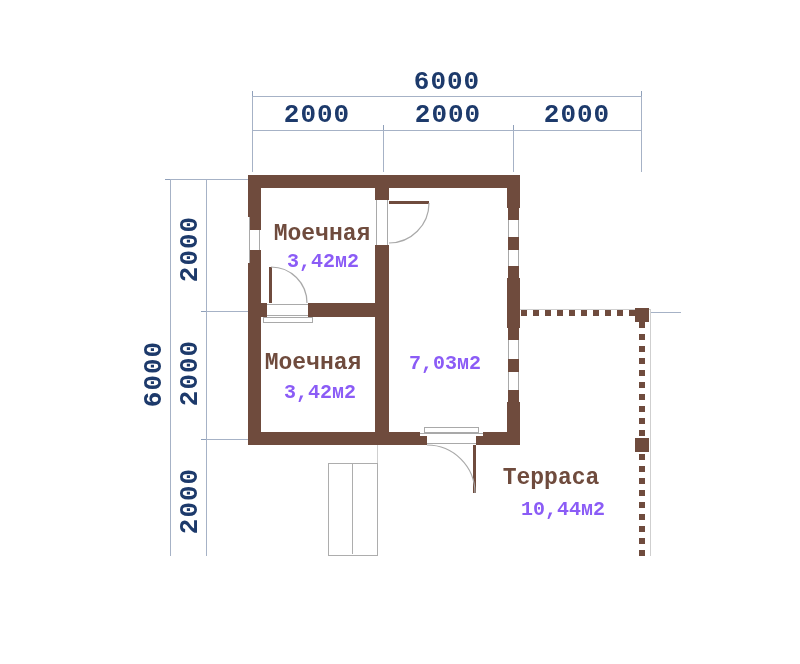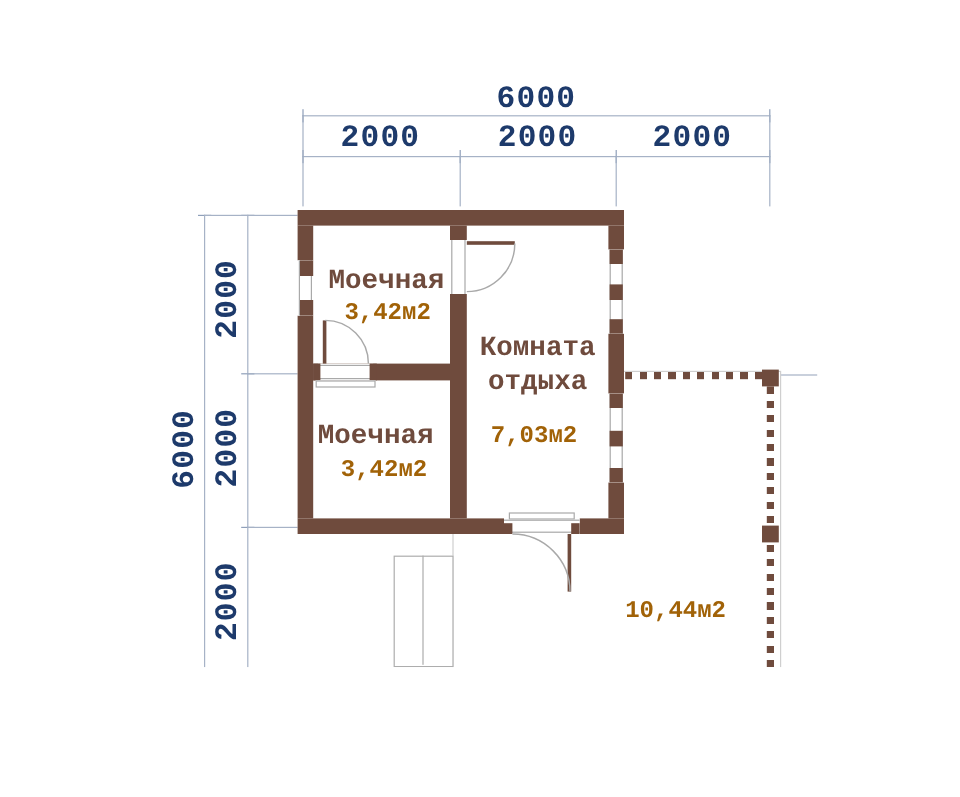--- a/index.html
+++ b/index.html
@@ -20,21 +20,21 @@
   .dash-h{position:absolute;height:6px;
     background:repeating-linear-gradient(to right,#6f4b3d 0 6px,transparent 6px 12px);}
   .dash-v{position:absolute;width:6px;
     background:repeating-linear-gradient(to bottom,#6f4b3d 0 6px,transparent 6px 12px);}
   .post{position:absolute;width:14px;height:14px;background:#6f4b3d;}
   .outline{position:absolute;background:#cfcfcf;}
   
   .roomname{position:absolute;transform:translate(-50%,0);color:#6f4b3d;
             font-weight:bold;font-size:23px;text-align:center;white-space:nowrap;line-height:28px;}
   .roomname.wrap{white-space:normal;width:126px;}
-  .roomarea{position:absolute;transform:translate(-50%,0);color:#a16207;
+  .roomarea{position:absolute;transform:translate(-50%,0);color:#8b5cf6;
             font-weight:bold;font-size:20px;white-space:nowrap;}
   .steps{position:absolute;background:#fff;border:1px solid #adadad;}
   svg.arcs{position:absolute;left:0;top:0;pointer-events:none;}
 </style>
 </head>
 <body>
 
 <div id="plan">
 
   <div class="dline" style="left:252px;top:96px;width:390px;height:1px;"></div>
@@ -157,18 +157,18 @@
     <path d="M 271 267 A 36 36 0 0 1 307 303" fill="none" stroke="#a9a9a9" stroke-width="1.2"></path>
     <path d="M 427 445 A 48 48 0 0 1 475 493" fill="none" stroke="#a9a9a9" stroke-width="1.2"></path>
   </svg>
 
   <div class="roomname" style="left:322px;top:220px;">Моечная</div>
   <div class="roomarea" style="left:323px;top:250px;">3,42м2</div>
 
   <div class="roomname" style="left:313px;top:349px;">Моечная</div>
   <div class="roomarea" style="left:320px;top:381px;">3,42м2</div>
 
-  <div class="roomname wrap" style="left:448px;top:276px;">Комната отдыха</div>
   <div class="roomarea" style="left:445px;top:352px;">7,03м2</div>
 
+  <div class="roomname" style="left:551px;top:464px;">Терраса</div>
   <div class="roomarea" style="left:563px;top:498px;">10,44м2</div>
 
 </div>
 
 </body></html>

